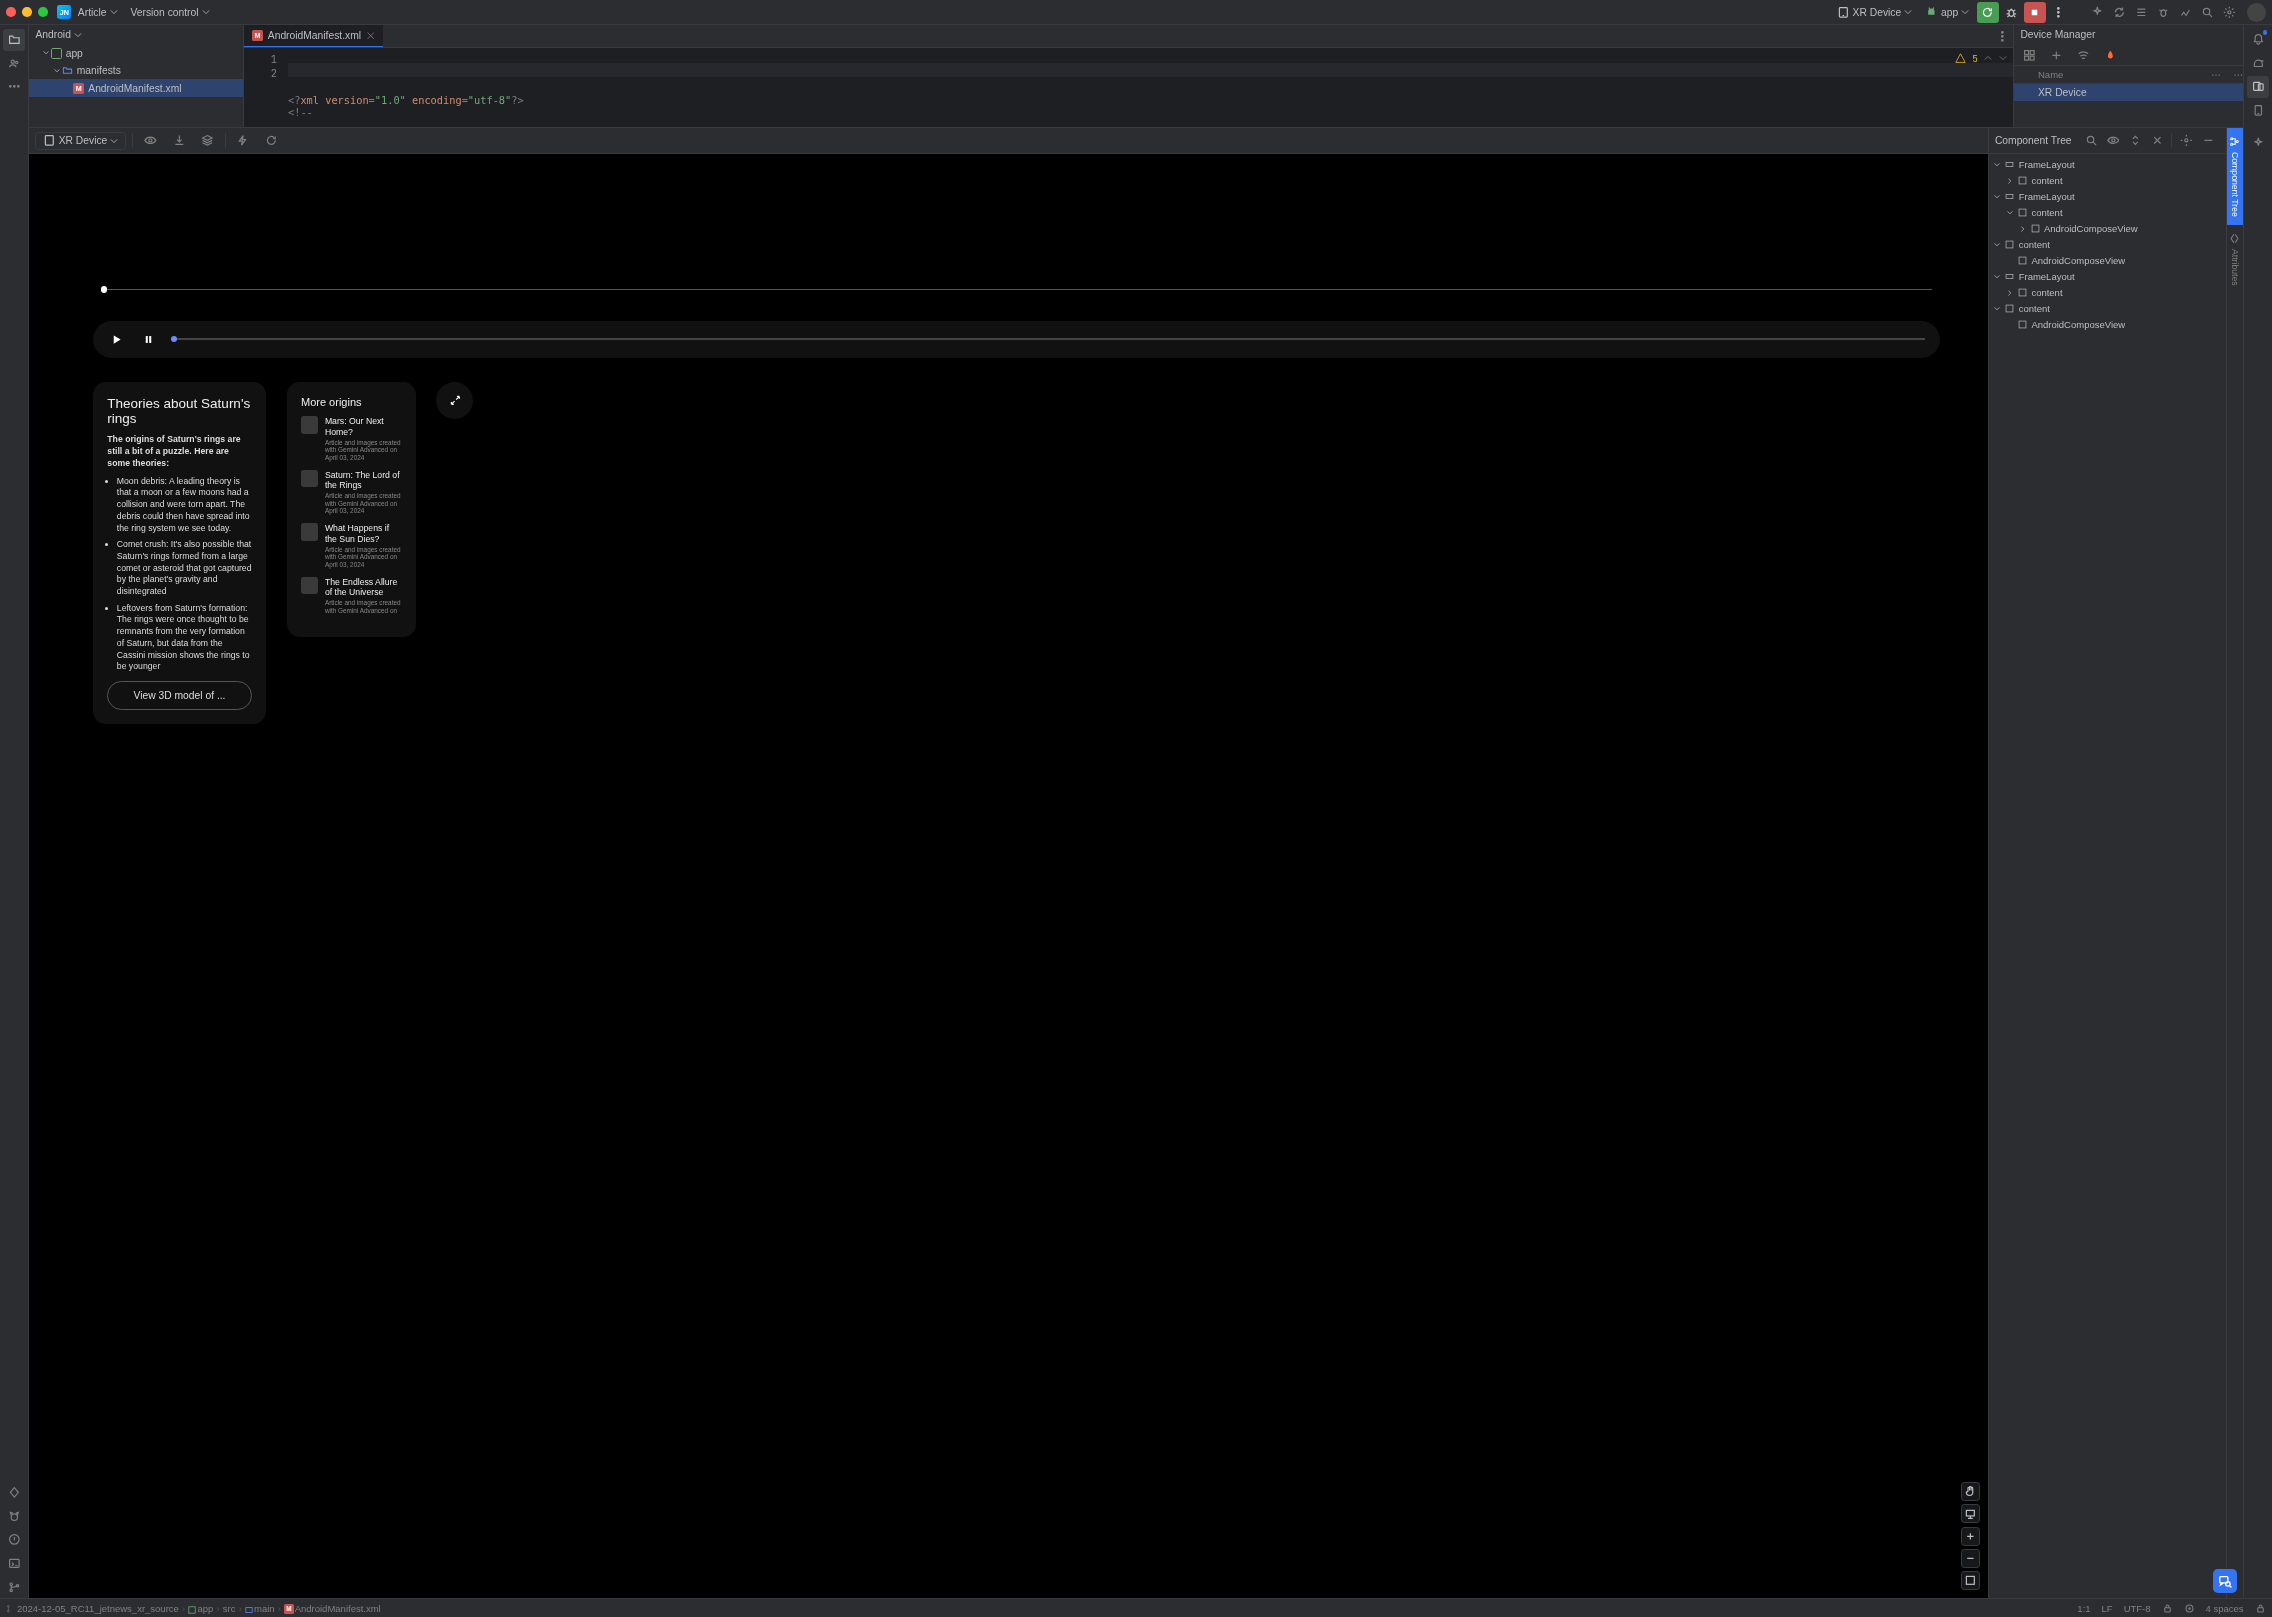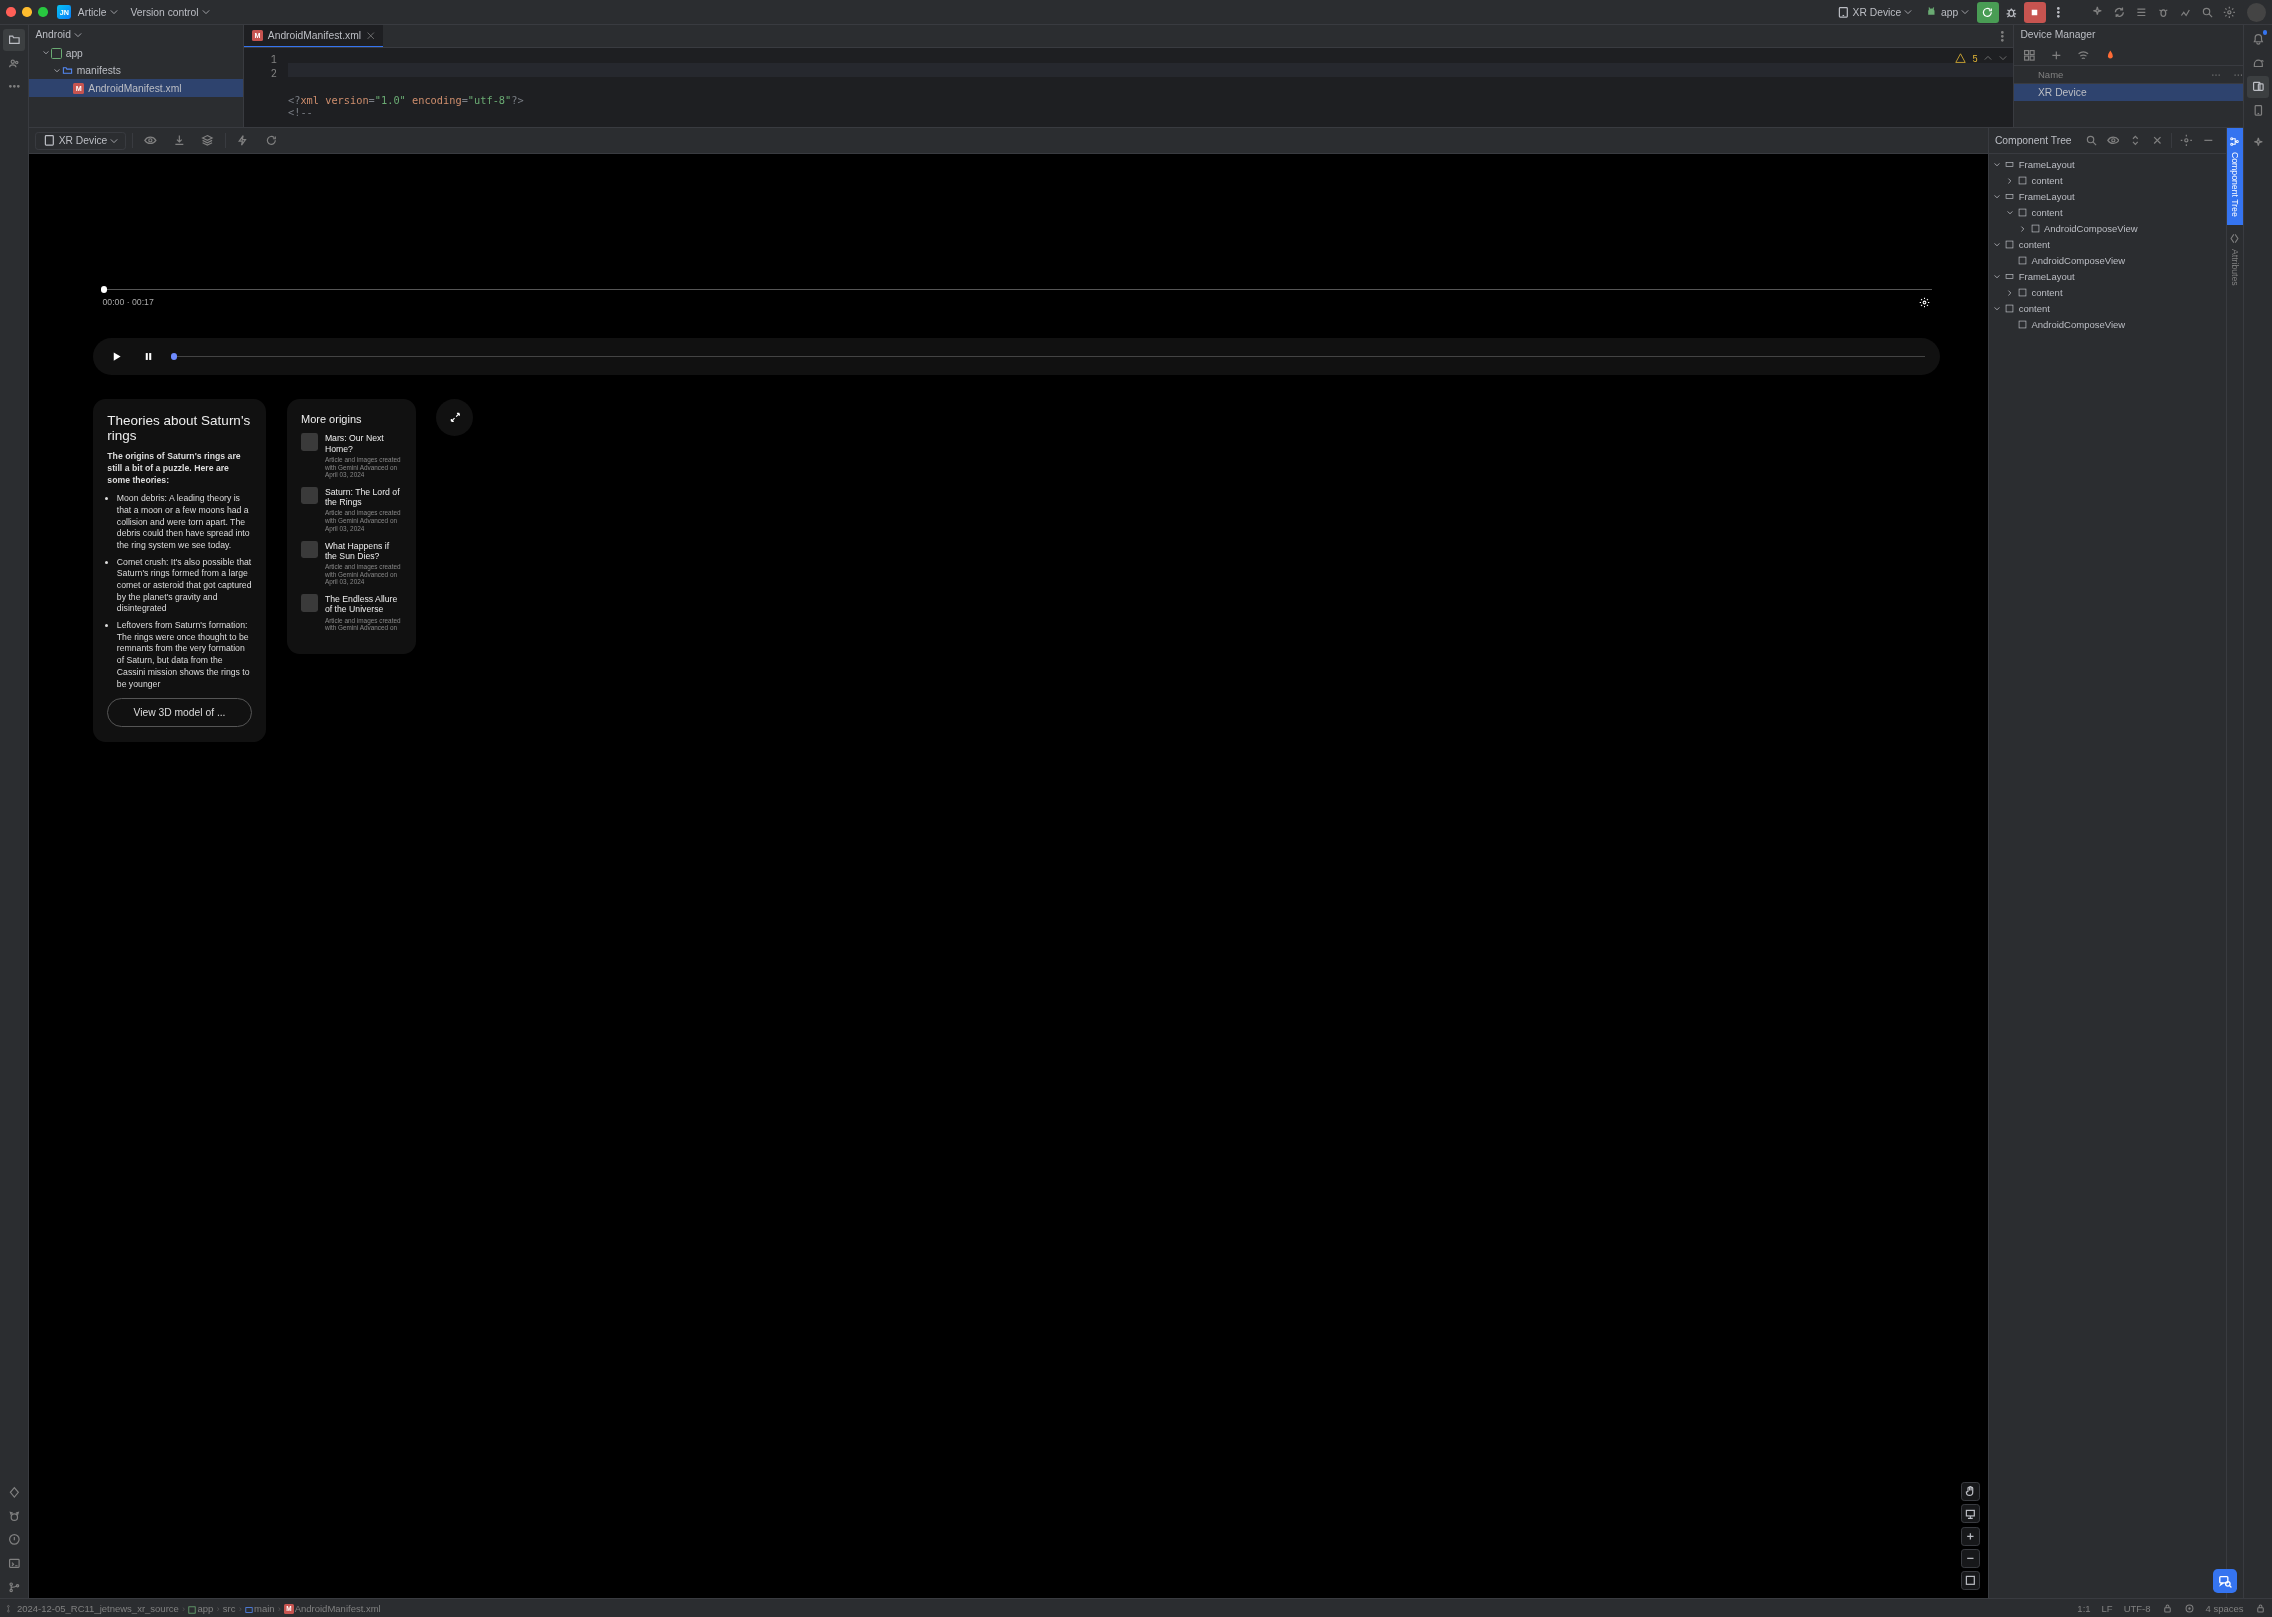--- a/index.html
+++ b/index.html
@@ -467,27 +467,20 @@
                   <path d="M13 8a5 5 0 11-1.5-3.5M13 3v3h-3"></path>
                 </svg>
               </div>
         </div>
 
         <div class="preview">
           <div class="device-content">
             <div class="video-card">
               <div class="video-area"></div>
               <div class="seek"></div>
-              <div class="vid-meta">
-                <span><span>00:00</span> · <span>00:17</span></span>
-                <svg width="11" height="11" viewBox="0 0 16 16" style="stroke:white;fill:none;stroke-width:1.5">
-                      <circle cx="8" cy="8" r="2"></circle>
-                      <path d="M8 1v2M8 13v2M1 8h2M13 8h2M3 3l1.5 1.5M11.5 11.5L13 13M13 3l-1.5 1.5M4.5 11.5L3 13"></path>
-                    </svg>
-              </div>
             </div>
             <div class="media-bar">
               <div class="media-btn">
                     <svg viewBox="0 0 16 16" width="11" height="11">
                       <path d="M4 2l10 6-10 6z" fill="white"></path>
                     </svg>
                   </div>
               <div class="media-btn">
                     <svg viewBox="0 0 16 16" width="11" height="11">
                       <rect x="4" y="3" width="3" height="10" fill="white"></rect>

